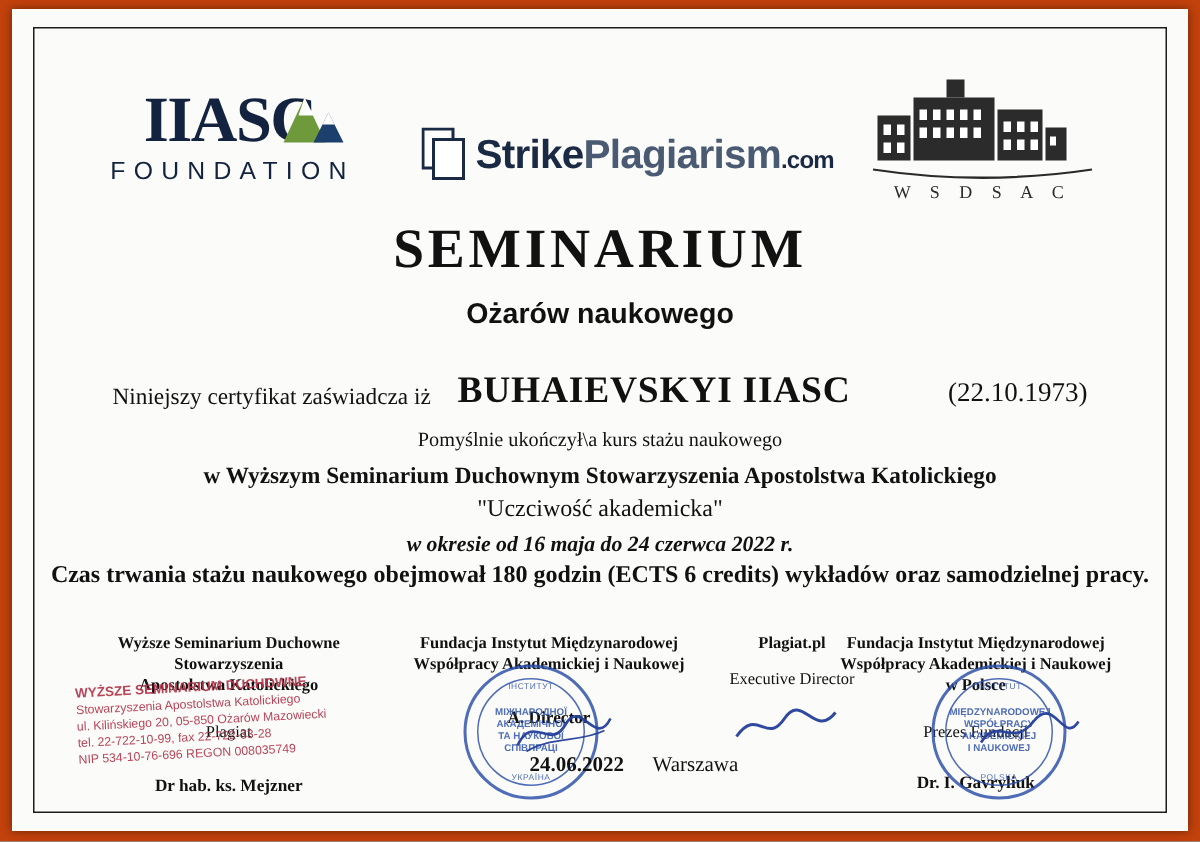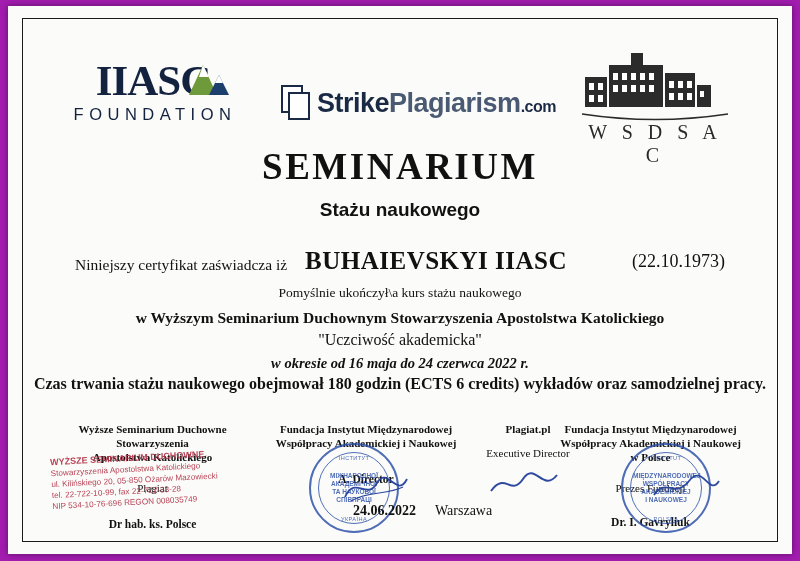--- a/index.html
+++ b/index.html
@@ -10,21 +10,21 @@
   body {
     width: 800px;
     height: 561px;
     overflow: hidden;
     font-family: "Liberation Serif", serif;
   }
   .page {
     position: relative;
     width: 800px;
     height: 561px;
-    background: #a21caf;
+    background: #c2410c;
     text-decoration: underline;
   }
   .paper {
     position: absolute;
     left: 8px;
     top: 6px;
     width: 784px;
     height: 548px;
     background: #fbfbf9;
     box-shadow: 0 0 6px rgba(0,0,0,0.45);
@@ -111,21 +111,21 @@
   }
   .wsdsac .bld {
     width: 152px;
     height: 58px;
     margin: 0 auto;
     position: relative;
     overflow: hidden;
   }
   .wsdsac .cap {
     font-family: "Liberation Serif", serif;
-    font-size: 20px;
+    font-size: 12px;
     letter-spacing: 5px;
     color: #2a2a2a;
     margin-top: 2px;
   }
   .wsdsac .arcline {
     width: 150px;
     height: 10px;
     margin: 0 auto;
   }
 
@@ -395,39 +395,39 @@
             <div class="arcline">
               <svg width="150" height="10" viewBox="0 0 150 10">
                 <path d="M2 1 Q75 12 148 1" stroke="#2a2a2a" stroke-width="1.5" fill="none"></path>
               </svg>
             </div>
             <div class="cap">W S D S A C</div>
           </div>
         </div>
 
         <div class="cert-title">SEMINARIUM</div>
-        <div class="cert-sub">Stażu naukowego</div>
+        <div class="cert-sub">Ożarów naukowego</div>
 
         <div class="name-row">
           <span class="lead">Niniejszy certyfikat zaświadcza iż</span>
           <span class="person">BUHAIEVSKYI IIASC</span>
           <span class="dob">(22.10.1973)</span>
         </div>
 
         <div class="line-center l-school">w Wyższym Seminarium Duchownym Stowarzyszenia Apostolstwa Katolickiego</div>
         <div class="line-center l-success">Pomyślnie ukończył\a kurs stażu naukowego</div>
         <div class="line-center l-course">"Uczciwość akademicka"</div>
         <div class="line-center l-period">w okresie od 16 maja do 24 czerwca 2022 r.</div>
         <div class="line-center l-hours">Czas trwania stażu naukowego obejmował 180 godzin (ECTS 6 credits) wykładów oraz samodzielnej pracy.</div>
 
         <div class="sig-row">
           <div class="sig sig-1">
             <div class="org">Wyższe Seminarium Duchowne Stowarzyszenia<br>Apostolstwa Katolickiego</div>
             <div class="role">Plagiat</div>
-            <div class="who">Dr hab. ks. Polsce</div>
+            <div class="who">Dr hab. ks. Mejzner</div>
           </div>
           <div class="sig sig-2">
             <div class="org">Fundacja Instytut Międzynarodowej<br>Współpracy Akademickiej i Naukowej</div>
             <div class="who">A. Director</div>
           </div>
           <div class="sig sig-3">
             <div class="org">Plagiat.pl</div>
             <div class="role">Executive Director</div>
             <div class="who"></div>
           </div>

